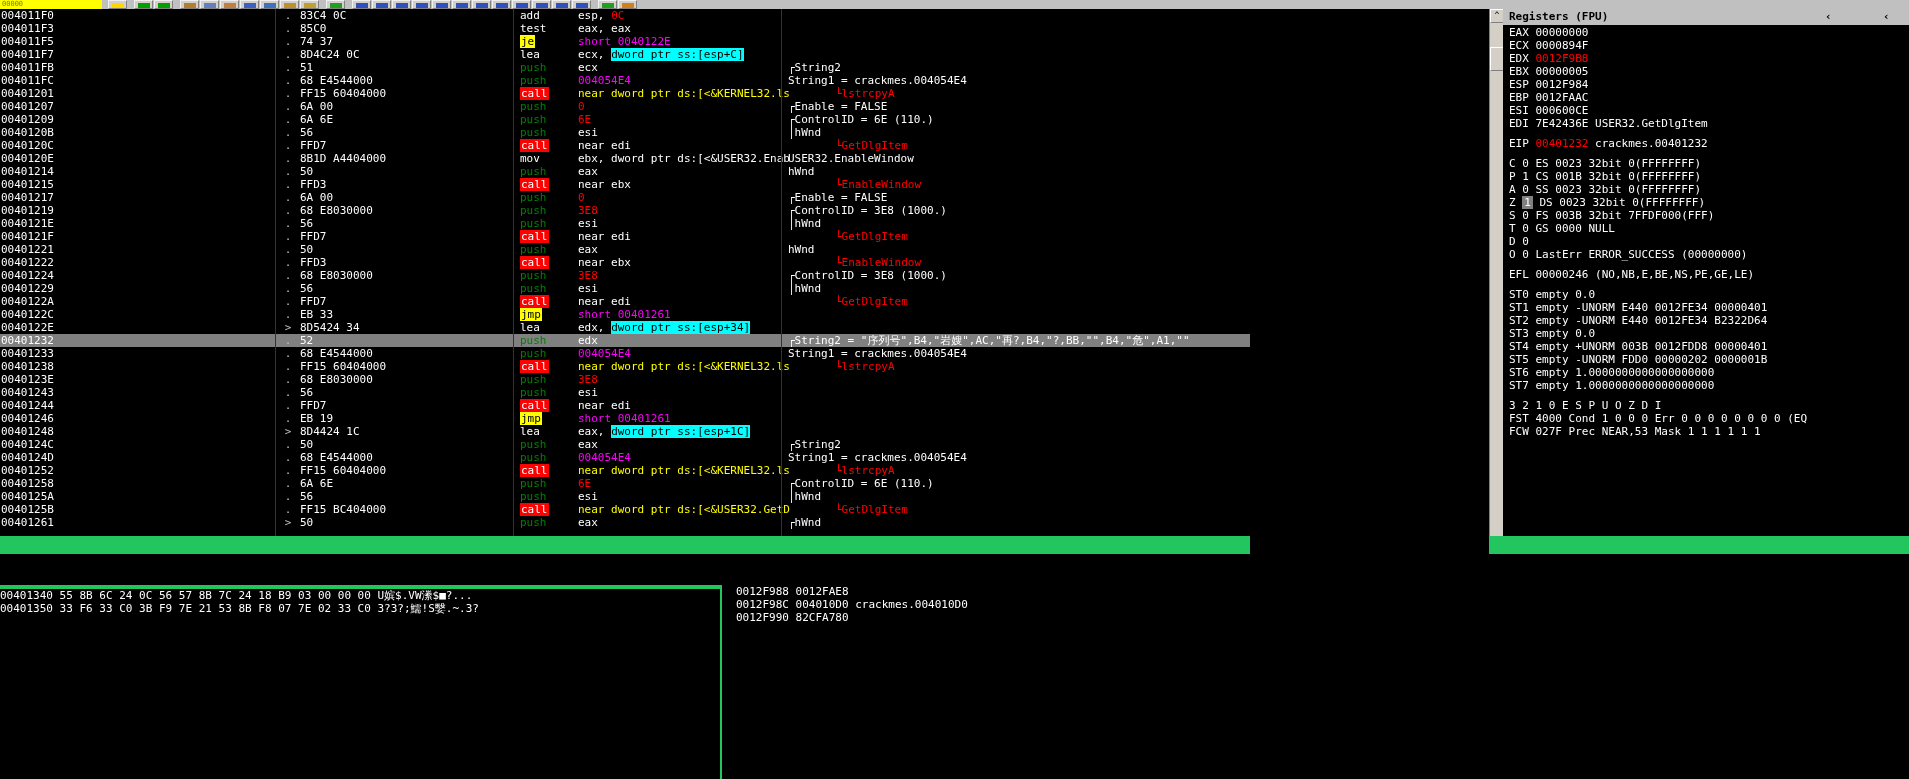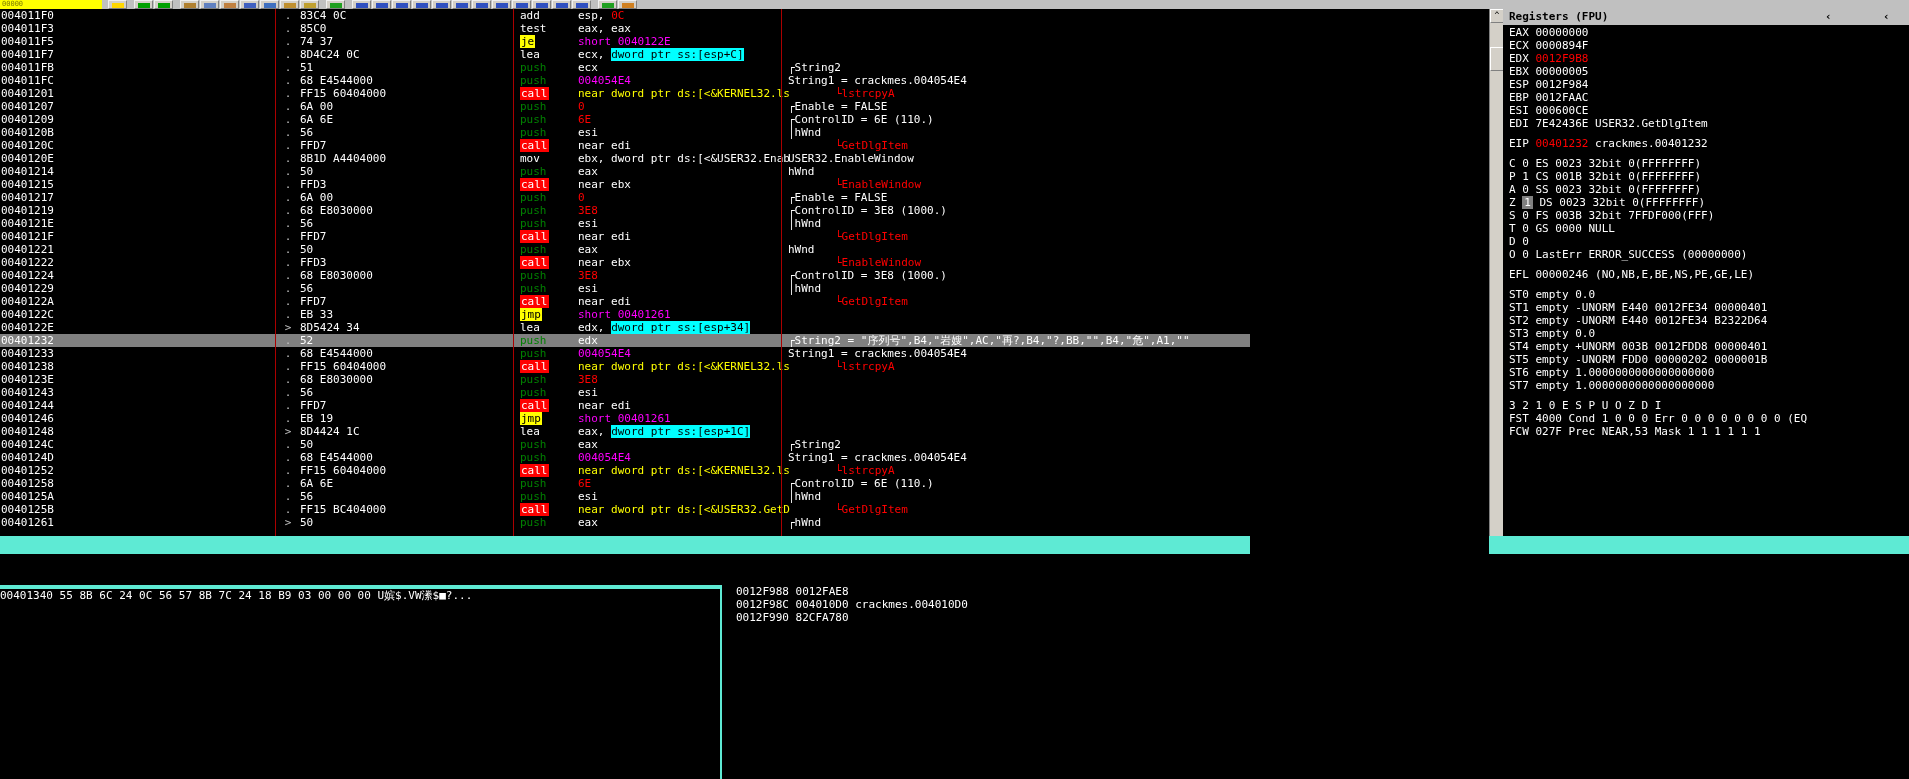--- a/index.html
+++ b/index.html
@@ -1,19 +1,19 @@
 <!DOCTYPE html>
 <html><head>
 <meta charset="utf-8">
 <style>
   html,body{margin:0;padding:0;background:#000;}
   body{width:1909px;height:779px;overflow:hidden;
        font-family:"DejaVu Sans Mono","Liberation Mono",monospace;
        font-size:11px;line-height:13px;color:#c0c0c0;}
-  .app{position:relative;width:1909px;height:779px;background:#5eead4;}
+  .app{position:relative;width:1909px;height:779px;background:#22c55e;}
 
   
   .toolbar{position:absolute;left:0;top:0;width:1909px;height:9px;
            background:#c0c0c0;display:flex;align-items:center;}
   .tb-addr{width:100px;height:9px;background:#ffff00;color:#808000;
            font-size:7px;line-height:9px;padding-left:2px;overflow:hidden;
            white-space:nowrap;}
   .tb-sep{width:6px;height:9px;}
   .tb-btn{width:19px;height:9px;margin-right:1px;background:#d4d0c8;
           border:1px solid #f0f0f0;border-right-color:#808080;border-bottom-color:#808080;
@@ -564,20 +564,21 @@
         <div class="rrow"><span class="rcom">FST 4000  Cond 1 0 0 0  Err 0 0 0 0 0 0 0 0  (EQ</span></div>
         <div class="rrow"><span class="rcom">FCW 027F  Prec NEAR,53  Mask    1 1 1 1 1 1</span></div>
       </div>
   </div>
 
   <div class="hsep"></div>
 
   <div class="dump">
     <div id="dumprows">
         <div class="drow"><span class="d-addr">00401340  </span><span class="d-hex">55 8B 6C 24  0C 56 57 8B  7C 24 18 B9  03 00 00 00  </span><span class="d-asc">U嫔$.VW潫$■?...</span></div>
+        <div class="drow"><span class="d-addr">00401350  </span><span class="d-hex">33 F6 33 C0  3B F9 7E 21  53 8B F8 07  7E 02 33 C0  </span><span class="d-asc">3?3?;鱬!S嫛.~.3?</span></div>
       </div>
   </div>
 
   <div class="sbar"></div>
   <div class="stackpane">
     <div id="stackrows">
         <div class="srow"><span class="s-addr">0012F988  </span><span class="s-val">0012FAE8</span><span class="s-cmt"></span></div>
         <div class="srow"><span class="s-addr">0012F98C  </span><span class="s-val">004010D0</span><span class="s-cmt">  crackmes.004010D0</span></div>
         <div class="srow"><span class="s-addr">0012F990  </span><span class="s-val">82CFA780</span><span class="s-cmt"></span></div>
       </div>

